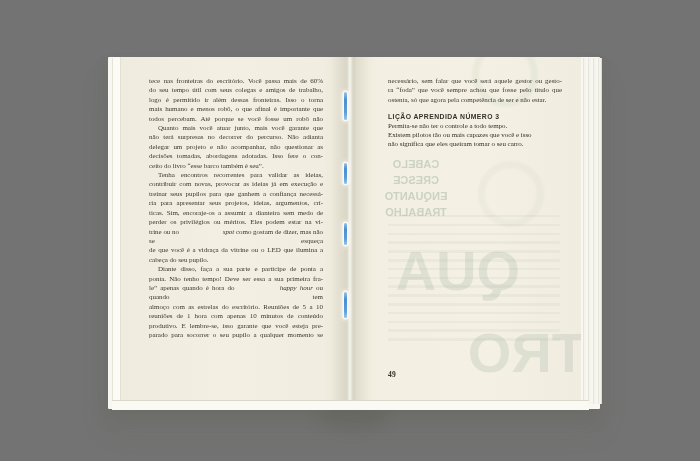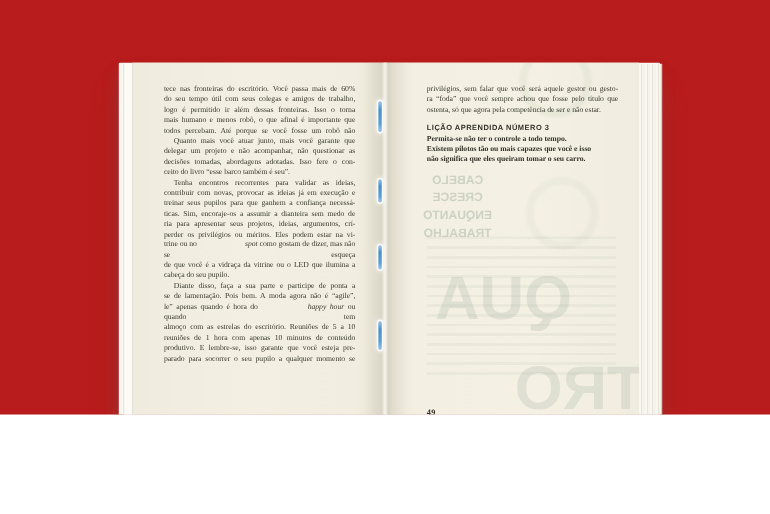--- a/index.html
+++ b/index.html
@@ -1,16 +1,16 @@
 <!DOCTYPE html>
 <html><head>
 <meta charset="utf-8">
 <style>
   html,body{margin:0;padding:0;}
-  .scene{position:relative;width:700px;height:377px;background:#b91c1c;overflow:hidden;
+  .scene{position:relative;width:700px;height:461px;background:#737373;overflow:hidden;
          font-family:"Liberation Serif",serif;}
   
   .book{position:absolute;left:108px;top:57px;width:492px;height:352px;}
   .book-base{position:absolute;left:0;top:0;width:100%;height:100%;background:#f8f7f1;
              border-radius:1px;
              box-shadow:0 10px 14px rgba(95,95,85,.26),0 20px 30px rgba(95,95,85,.12);}
   .shadow-dip{position:absolute;left:210px;top:348px;width:70px;height:26px;border-radius:50%;
               background:rgba(85,85,76,.20);filter:blur(6px);}
   .edge-left{position:absolute;left:4px;top:1px;width:9px;height:344px;background:#fcfbf6;
              border-left:1px solid #e6e4d9;}
@@ -35,21 +35,21 @@
   .text-col{position:absolute;width:174px;font-size:7px;line-height:9.4px;
             letter-spacing:-.04px;color:#3a382f;}
   .page-left .text-col{left:28px;top:20px;}
   .page-right .text-col{left:38px;top:20px;}
   .line{text-align:justify;text-align-last:justify;}
   .line.last{text-align-last:left;}
   .line.indent{padding-left:9px;}
   .line i{font-style:italic;margin-left:42px;}
   .lesson-head{margin-top:7px;font-family:"Liberation Sans",sans-serif;font-weight:bold;
                font-size:6.8px;letter-spacing:.45px;color:#33312a;line-height:9.4px;}
-  .lesson-line{font-weight:bold;line-height:9.4px;color:#33312a;}
+  .lesson-line{font-weight:normal;line-height:9.4px;color:#33312a;}
   .pagenum{position:absolute;top:313px;font-weight:bold;font-size:7.5px;letter-spacing:.3px;color:#33312b;}
   .page-left .pagenum{left:28px;margin-top:44px;}
   .page-right .pagenum{left:38px;width:174px;text-align:left;}
   
   .ghost{position:absolute;transform:scaleX(-1);font-family:"Liberation Sans",sans-serif;
          font-weight:bold;pointer-events:none;}
   .ghost-words{left:30px;top:99px;width:72px;text-align:center;font-size:11px;line-height:16px;
                color:rgba(125,150,136,.34);filter:blur(.4px);}
   .ghost-big{font-size:56px;line-height:56px;color:rgba(138,158,146,.20);filter:blur(.6px);}
   .ghost-qua{left:10px;top:186px;width:160px;}
@@ -79,38 +79,39 @@
       <div class="text-col" id="left-col">
           <div>
             <div class="line">tece nas fronteiras do escritório. Você passa mais de 60%</div>
             <div class="line">do seu tempo útil com seus colegas e amigos de trabalho,</div>
             <div class="line">logo é permitido ir além dessas fronteiras. Isso o torna</div>
             <div class="line">mais humano e menos robô, o que afinal é importante que</div>
             <div class="line">todos percebam. Até porque se você fosse um robô não</div>
           </div>
           <div>
             <div class="line indent">Quanto mais você atuar junto, mais você garante que</div>
+            <div class="line">não terá surpresas no decorrer do percurso. Não adianta</div>
             <div class="line">delegar um projeto e não acompanhar, não questionar as</div>
             <div class="line">decisões tomadas, abordagens adotadas. Isso fere o con-</div>
             <div class="line last">ceito do livro “esse barco também é seu”.</div>
           </div>
           <div>
             <div class="line indent">Tenha encontros recorrentes para validar as ideias,</div>
             <div class="line">contribuir com novas, provocar as ideias já em execução e</div>
             <div class="line">treinar seus pupilos para que ganhem a confiança necessá-</div>
+            <div class="line">ria para apresentar seus projetos, ideias, argumentos, crí-</div>
             <div class="line">ticas. Sim, encoraje-os a assumir a dianteira sem medo de</div>
-            <div class="line">ria para apresentar seus projetos, ideias, argumentos, crí-</div>
             <div class="line">perder os privilégios ou méritos. Eles podem estar na vi-</div>
             <div class="line">trine ou no <i>spot</i> como gostam de dizer, mas não se esqueça</div>
             <div class="line">de que você é a vidraça da vitrine ou o LED que ilumina a</div>
             <div class="line last">cabeça do seu pupilo.</div>
           </div>
           <div>
             <div class="line indent">Diante disso, faça a sua parte e participe de ponta a</div>
-            <div class="line">se de lamentação. Pois bem. A moda agora não é “agile”,</div>
+            <div class="line">ponta. Não tenho tempo! Deve ser essa a sua primeira fra-</div>
             <div class="line">le” apenas quando é hora do <i>happy hour</i> ou quando tem</div>
             <div class="line">almoço com as estrelas do escritório. Reuniões de 5 a 10</div>
             <div class="line">reuniões de 1 hora com apenas 10 minutos de conteúdo</div>
             <div class="line">produtivo. E lembre-se, isso garante que você esteja pre-</div>
             <div class="line">parado para socorrer o seu pupilo a qualquer momento se</div>
           </div>
         </div>
       <div class="pagenum">48</div>
     </div>
 
@@ -123,21 +124,21 @@
           <div>ENQUANTO</div>
           <div>TRABALHO</div>
         </div>
       <div class="ghost-lines"></div>
       <div class="ghost ghost-big ghost-qua">QUA</div>
       <div class="ghost ghost-big ghost-tro">TRO</div>
 
       <div class="text-col">
         <div id="right-col">
             <div>
-              <div class="line">privilégios, sem falar que você será aquele gestor ou gesto-</div>
+              <div class="line">necessário, sem falar que você será aquele gestor ou gesto-</div>
               <div class="line">ra “foda” que você sempre achou que fosse pelo título que</div>
               <div class="line last">ostenta, só que agora pela competência de ser e não estar.</div>
             </div>
           </div>
         <div class="lesson-head">LIÇÃO APRENDIDA NÚMERO 3</div>
         <div id="lesson-lines">
             <div class="lesson-line">Permita-se não ter o controle a todo tempo.</div>
             <div class="lesson-line">Existem pilotos tão ou mais capazes que você e isso</div>
             <div class="lesson-line">não significa que eles queiram tomar o seu carro.</div>
           </div>

